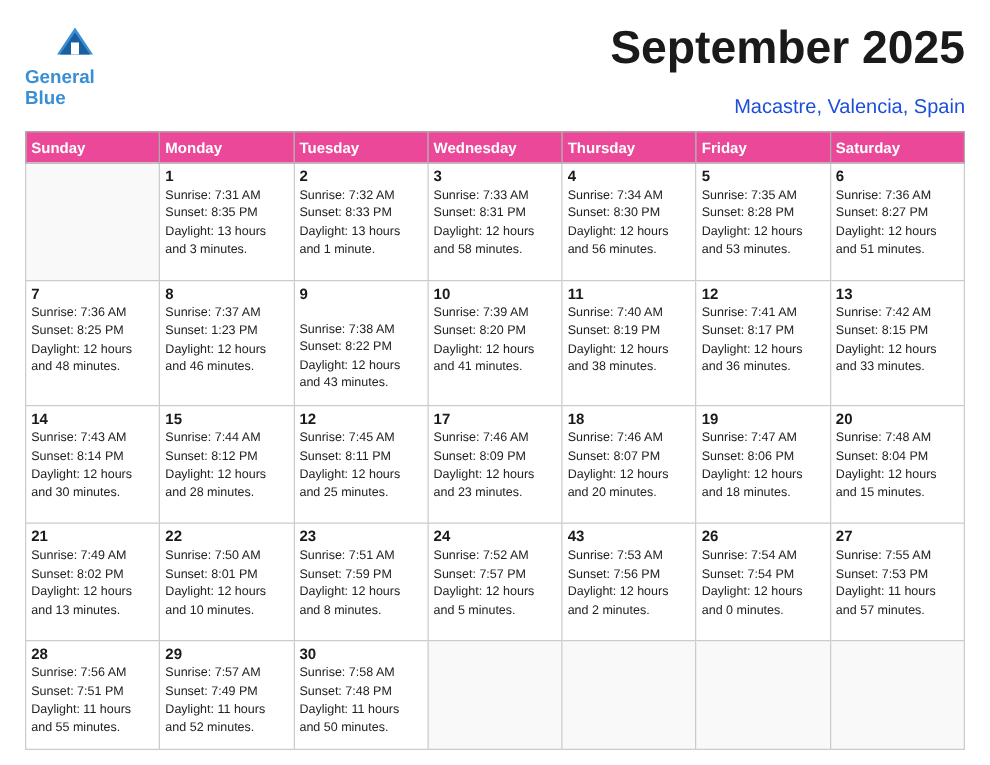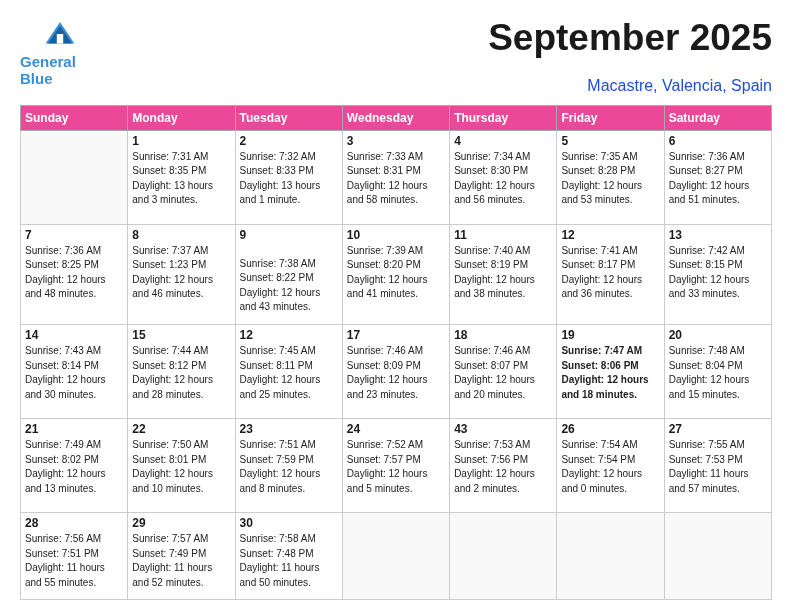--- a/index.html
+++ b/index.html
@@ -261,21 +261,21 @@
           </td>
           <td>
             <span class="day-num">18</span>
             <div class="day-info" style="white-space: pre-line;">Sunrise: 7:46 AM
 Sunset: 8:07 PM
 Daylight: 12 hours
 and 20 minutes.</div>
           </td>
           <td>
             <span class="day-num">19</span>
-            <div class="day-info" style="white-space: pre-line; font-weight: bold;">Sunrise: 7:47 AM
+            <div class="day-info" style="white-space: pre-line;">Sunrise: 7:47 AM
 Sunset: 8:06 PM
 Daylight: 12 hours
 and 18 minutes.</div>
           </td>
           <td>
             <span class="day-num">20</span>
             <div class="day-info" style="white-space: pre-line;">Sunrise: 7:48 AM
 Sunset: 8:04 PM
 Daylight: 12 hours
 and 15 minutes.</div>

